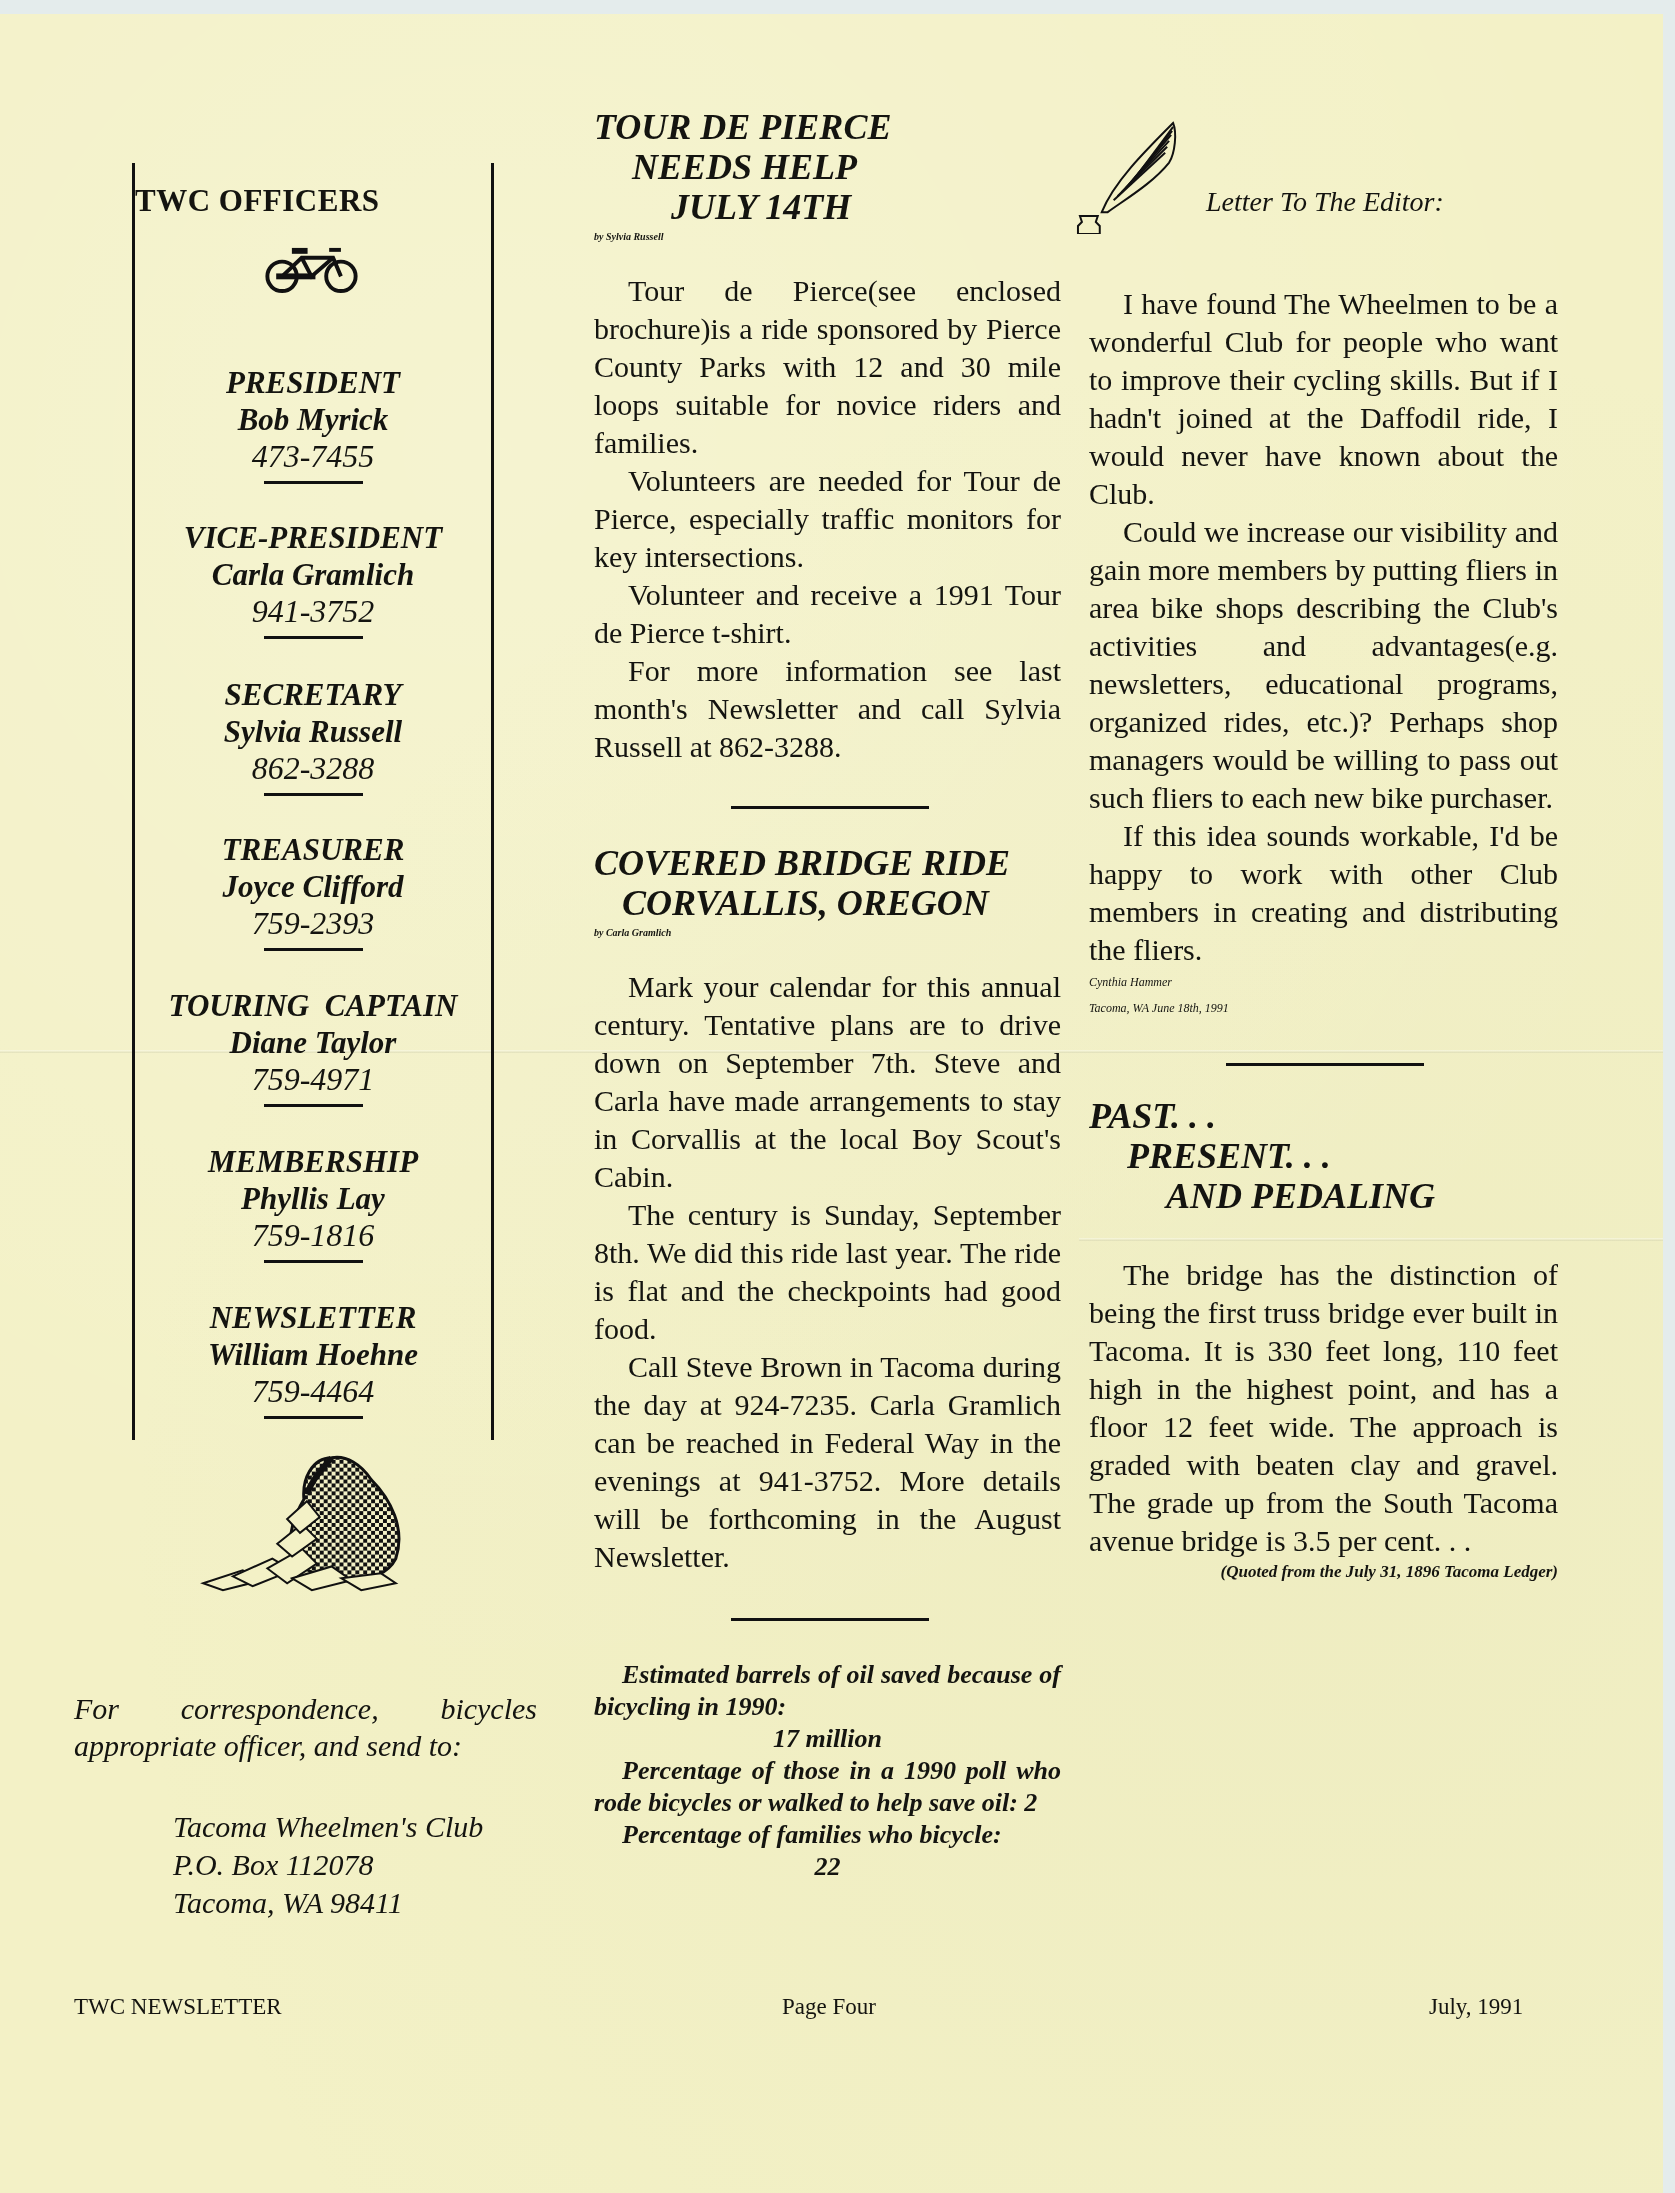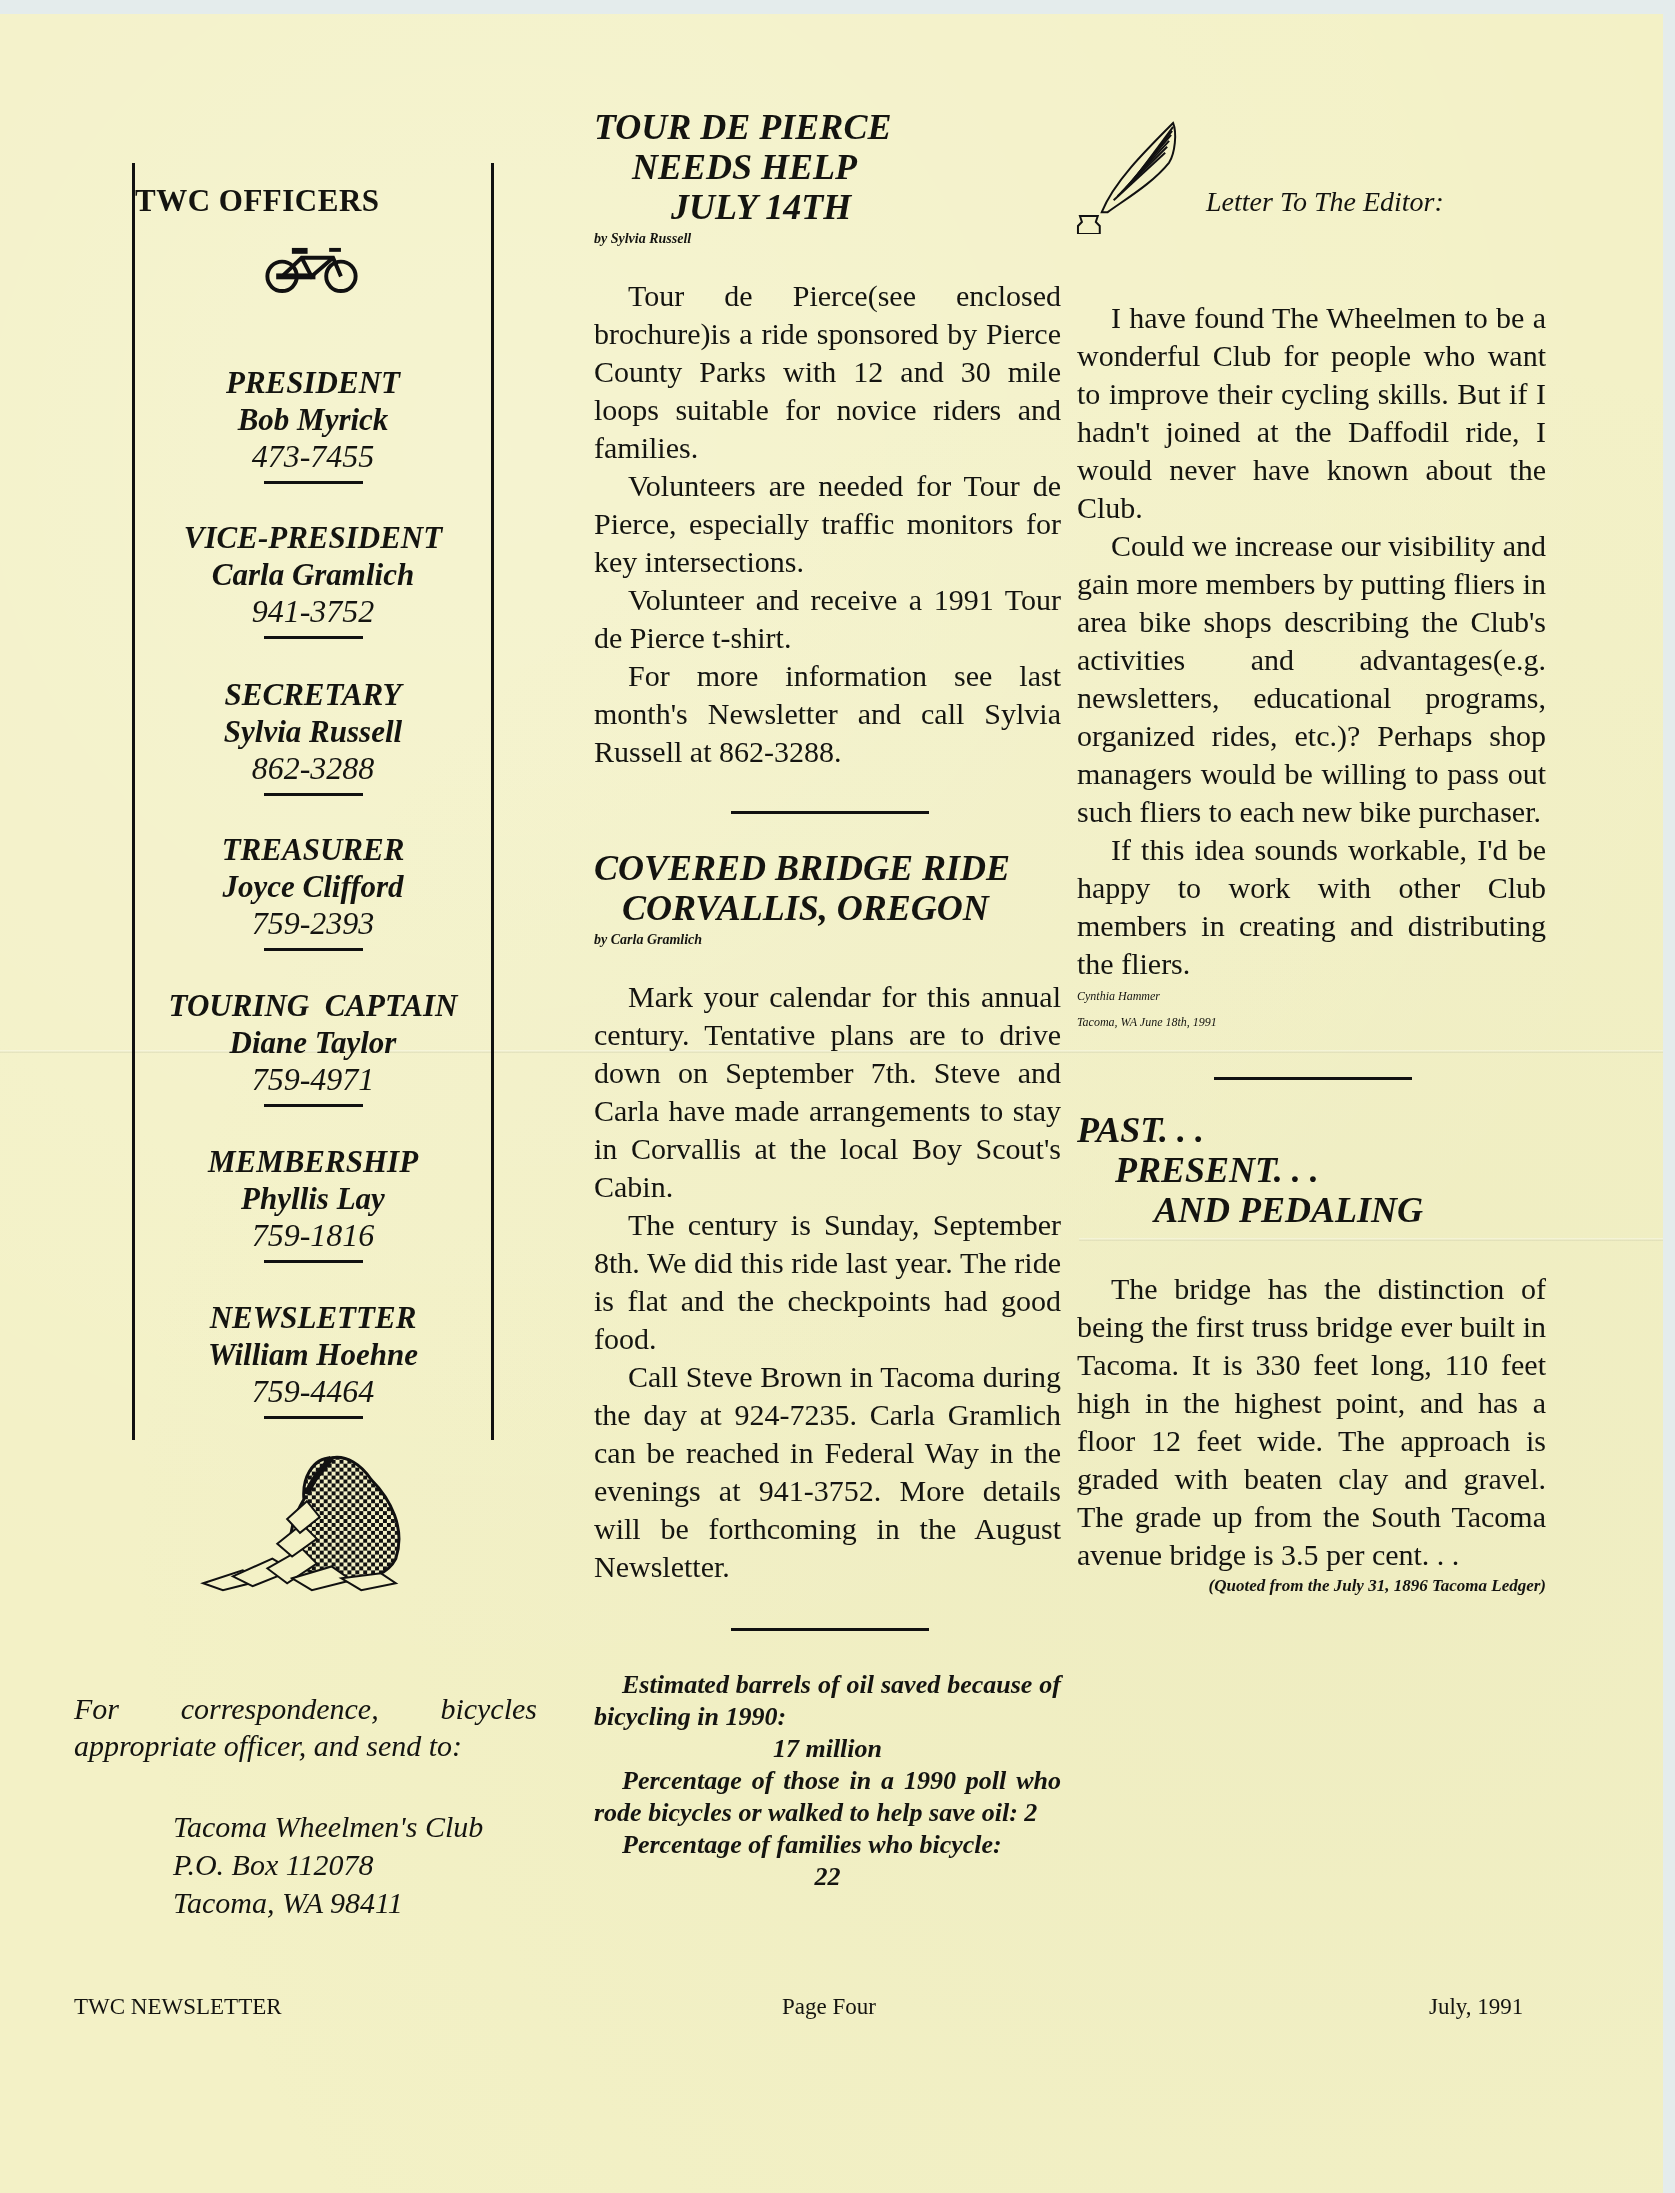--- a/index.html
+++ b/index.html
@@ -35,21 +35,21 @@
 
   .mailbag-icon { position:absolute; left:193px; top:1440px; width:213px; height:163px; }
 
   .corr { position:absolute; left:74px; top:1690px; width:463px; font-style:italic; font-size:30px; line-height:37px; }
   .corr .l1 { display:flex; justify-content:space-between; }
   .address { position:absolute; left:173px; top:1808px; font-style:italic; font-size:30px; line-height:38px; }
 
   
   .col-mid { position:absolute; left:574px; top:107px; width:467px;margin-left:20px; }
   .head { font-weight:bold; font-style:italic; font-size:36px; line-height:40px; }
-  .byline { font-weight:bold; font-style:italic; font-size:14px; margin-top:4px; }
+  .byline { font-weight:bold; font-style:italic; font-size:10px; margin-top:4px; }
   .body-text { font-size:30px; line-height:38px; text-align:justify; }
   .body-text p { margin:0; text-indent:34px; }
   .midrule { width:198px; height:3px; background:#111; }
 
   .stats { font-weight:bold; font-style:italic; font-size:26px; line-height:32px; text-align:justify; }
   .stats p { margin:0; text-indent:28px; }
   .stats .val { text-align:center; text-indent:0; }
 
   
   .col-right { position:absolute; left:1077px; top:107px; width:469px; }
@@ -204,21 +204,21 @@
     <line x1="44" y1="84" x2="94" y2="34"></line>
     <line x1="48" y1="80" x2="96" y2="28"></line>
     <line x1="52" y1="76" x2="98" y2="22"></line>
     <line x1="56" y1="72" x2="99" y2="18"></line>
     <line x1="60" y1="68" x2="100" y2="14"></line>
   </g>
   <path d="M6 104 L24 104 L22 110 L26 114 L26 122 L4 122 L4 114 L8 110 Z" fill="#f3f1c6" stroke="#111" stroke-width="2"></path>
 </svg>
 <div class="letter-head">Letter To The Editor:</div>
 
-<div class="col-right" style="top:299px;">
+<div class="col-right" style="top:285px;margin-left:12px;">
   <div class="body-text">
     <p>I have found The Wheelmen to be a wonderful Club for people who want to improve their cycling skills.  But if I hadn't joined at the Daffodil ride, I would never have known about the Club.</p>
     <p>Could we increase our visibility and gain more members by putting fliers in area bike shops describing the Club's activities and advantages(e.g. newsletters, educational programs, organized rides, etc.)?  Perhaps shop managers would be willing to pass out such fliers to each new bike purchaser.</p>
     <p>If this idea sounds workable, I'd be happy to work with other Club members in creating and distributing the fliers.</p>
   </div>
   <div class="sig">Cynthia Hammer</div>
   <div class="sig">Tacoma, WA June 18th, 1991</div>
 
   <div class="midrule" style="margin:42px 0 0 137px;"></div>
 

